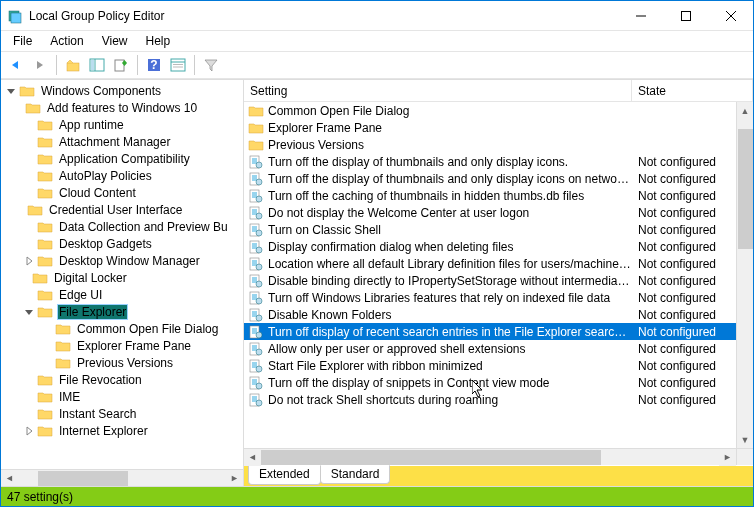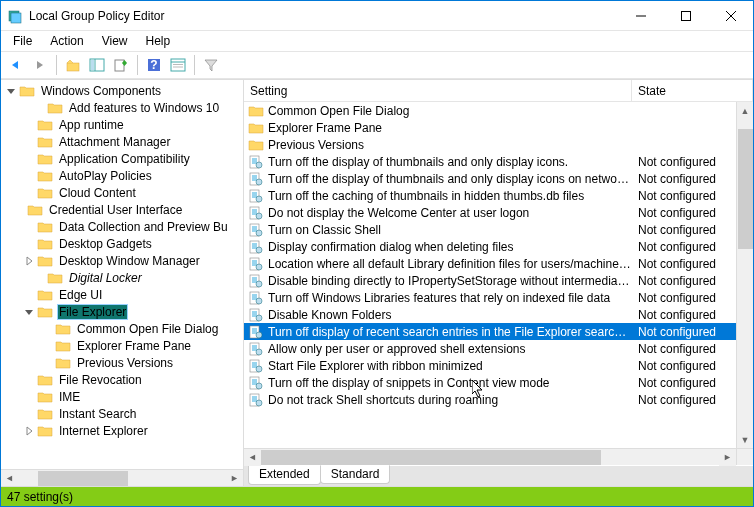--- a/index.html
+++ b/index.html
@@ -34,21 +34,21 @@
 .detail-list { flex:1; overflow:hidden;}
 .list-row { display: flex; align-items: center; height: 17px; white-space: nowrap; cursor: default; }
 .list-row.selected { background: #0078d7; color: #fff; }
 .list-row .ic { width: 16px; height: 14px; margin: 0 4px; flex-shrink: 0; }
 .list-row .c-setting { width: 364px; overflow: hidden; text-overflow: ellipsis; }
 .list-row .c-state { padding-left: 6px; overflow:hidden; }
 .vscroll { width: 17px; background: #f0f0f0; border-left: 1px solid #ddd; display: flex; flex-direction: column; }
 .vscroll .varrow { height: 17px; display: flex; align-items: center; justify-content: center; font-size: 9px; color: #666; }
 .vscroll .vtrack { flex: 1; position: relative; }
 .vscroll .vthumb { position: absolute; width: 15px; left: 1px; background: #cdcdcd; }
-.tabs { height: 21px; display: flex; align-items: flex-start; padding-left: 4px; background:#e5e5e5; border-top:1px solid #fff;}
+.tabs { height: 21px; display: flex; align-items: flex-start; padding-left: 4px; background:#fde047; border-top:1px solid #fff;}
 .tab { height: 19px; padding: 1px 10px 0 10px; border: 1px solid #ccc; border-top: none; border-radius: 0 0 4px 4px; margin-right: -1px; background:#fff; position:relative; }
 .tab.active { z-index:2; border-top:1px solid #fff; margin-top:-1px;}
 .statusbar { height: 20px; border-top: 1px solid #ddd; display: flex; align-items: center; padding: 0 6px; background: #84cc16; }
 .folder-svg { fill: #ffd868; stroke: #d9a43b; stroke-width: 0.5; }
 .policy-svg { fill: #fff; stroke: #888; stroke-width: 0.6; }
 .cursor-ptr { position:absolute; pointer-events:none; }
 .scroll-corner{ width:17px; height:17px; background:#f0f0f0; border-left:1px solid #ddd; border-top:1px solid #ddd;}
 .detail-bottom{ display:flex; }
 .detail-bottom .hscroll{ flex:1;}
 </style>
@@ -151,21 +151,21 @@
           <span class="twisty">
             <svg width="10" height="10">
               <path d="M1 3 L9 3 L5 8 Z" fill="#595959"></path>
             </svg>
           </span>
           <span class="fold-icon"><svg width="16" height="14" viewBox="0 0 16 14">
               <path class="folder-svg" d="M1 3 L1 12 L15 12 L15 4 L7 4 L6 3 Z"></path>
             </svg></span>
           <span class="lbl">Windows Components</span>
         </div>
-        <div class="tree-item" style="padding-left: 32px;">
+        <div class="tree-item" style="padding-left: 10px;">
           <span class="twisty"></span>
           <span class="fold-icon"><svg width="16" height="14" viewBox="0 0 16 14">
               <path class="folder-svg" d="M1 3 L1 12 L15 12 L15 4 L7 4 L6 3 Z"></path>
             </svg></span>
           <span class="lbl">Add features to Windows 10</span>
         </div>
         <div class="tree-item" style="padding-left: 22px;">
           <span class="twisty"></span>
           <span class="fold-icon"><svg width="16" height="14" viewBox="0 0 16 14">
               <path class="folder-svg" d="M1 3 L1 12 L15 12 L15 4 L7 4 L6 3 Z"></path>
@@ -225,21 +225,21 @@
           <span class="twisty">
             <svg width="10" height="10">
               <path d="M3 1 L8 5 L3 9 Z" fill="none" stroke="#888"></path>
             </svg>
           </span>
           <span class="fold-icon"><svg width="16" height="14" viewBox="0 0 16 14">
               <path class="folder-svg" d="M1 3 L1 12 L15 12 L15 4 L7 4 L6 3 Z"></path>
             </svg></span>
           <span class="lbl">Desktop Window Manager</span>
         </div>
-        <div class="tree-item" style="padding-left: 32px; font-style: italic;">
+        <div class="tree-item" style="padding-left: 17px;">
           <span class="twisty"></span>
           <span class="fold-icon"><svg width="16" height="14" viewBox="0 0 16 14">
               <path class="folder-svg" d="M1 3 L1 12 L15 12 L15 4 L7 4 L6 3 Z"></path>
             </svg></span>
           <span class="lbl">Digital Locker</span>
         </div>
         <div class="tree-item" style="padding-left: 22px;">
           <span class="twisty"></span>
           <span class="fold-icon"><svg width="16" height="14" viewBox="0 0 16 14">
               <path class="folder-svg" d="M1 3 L1 12 L15 12 L15 4 L7 4 L6 3 Z"></path>

